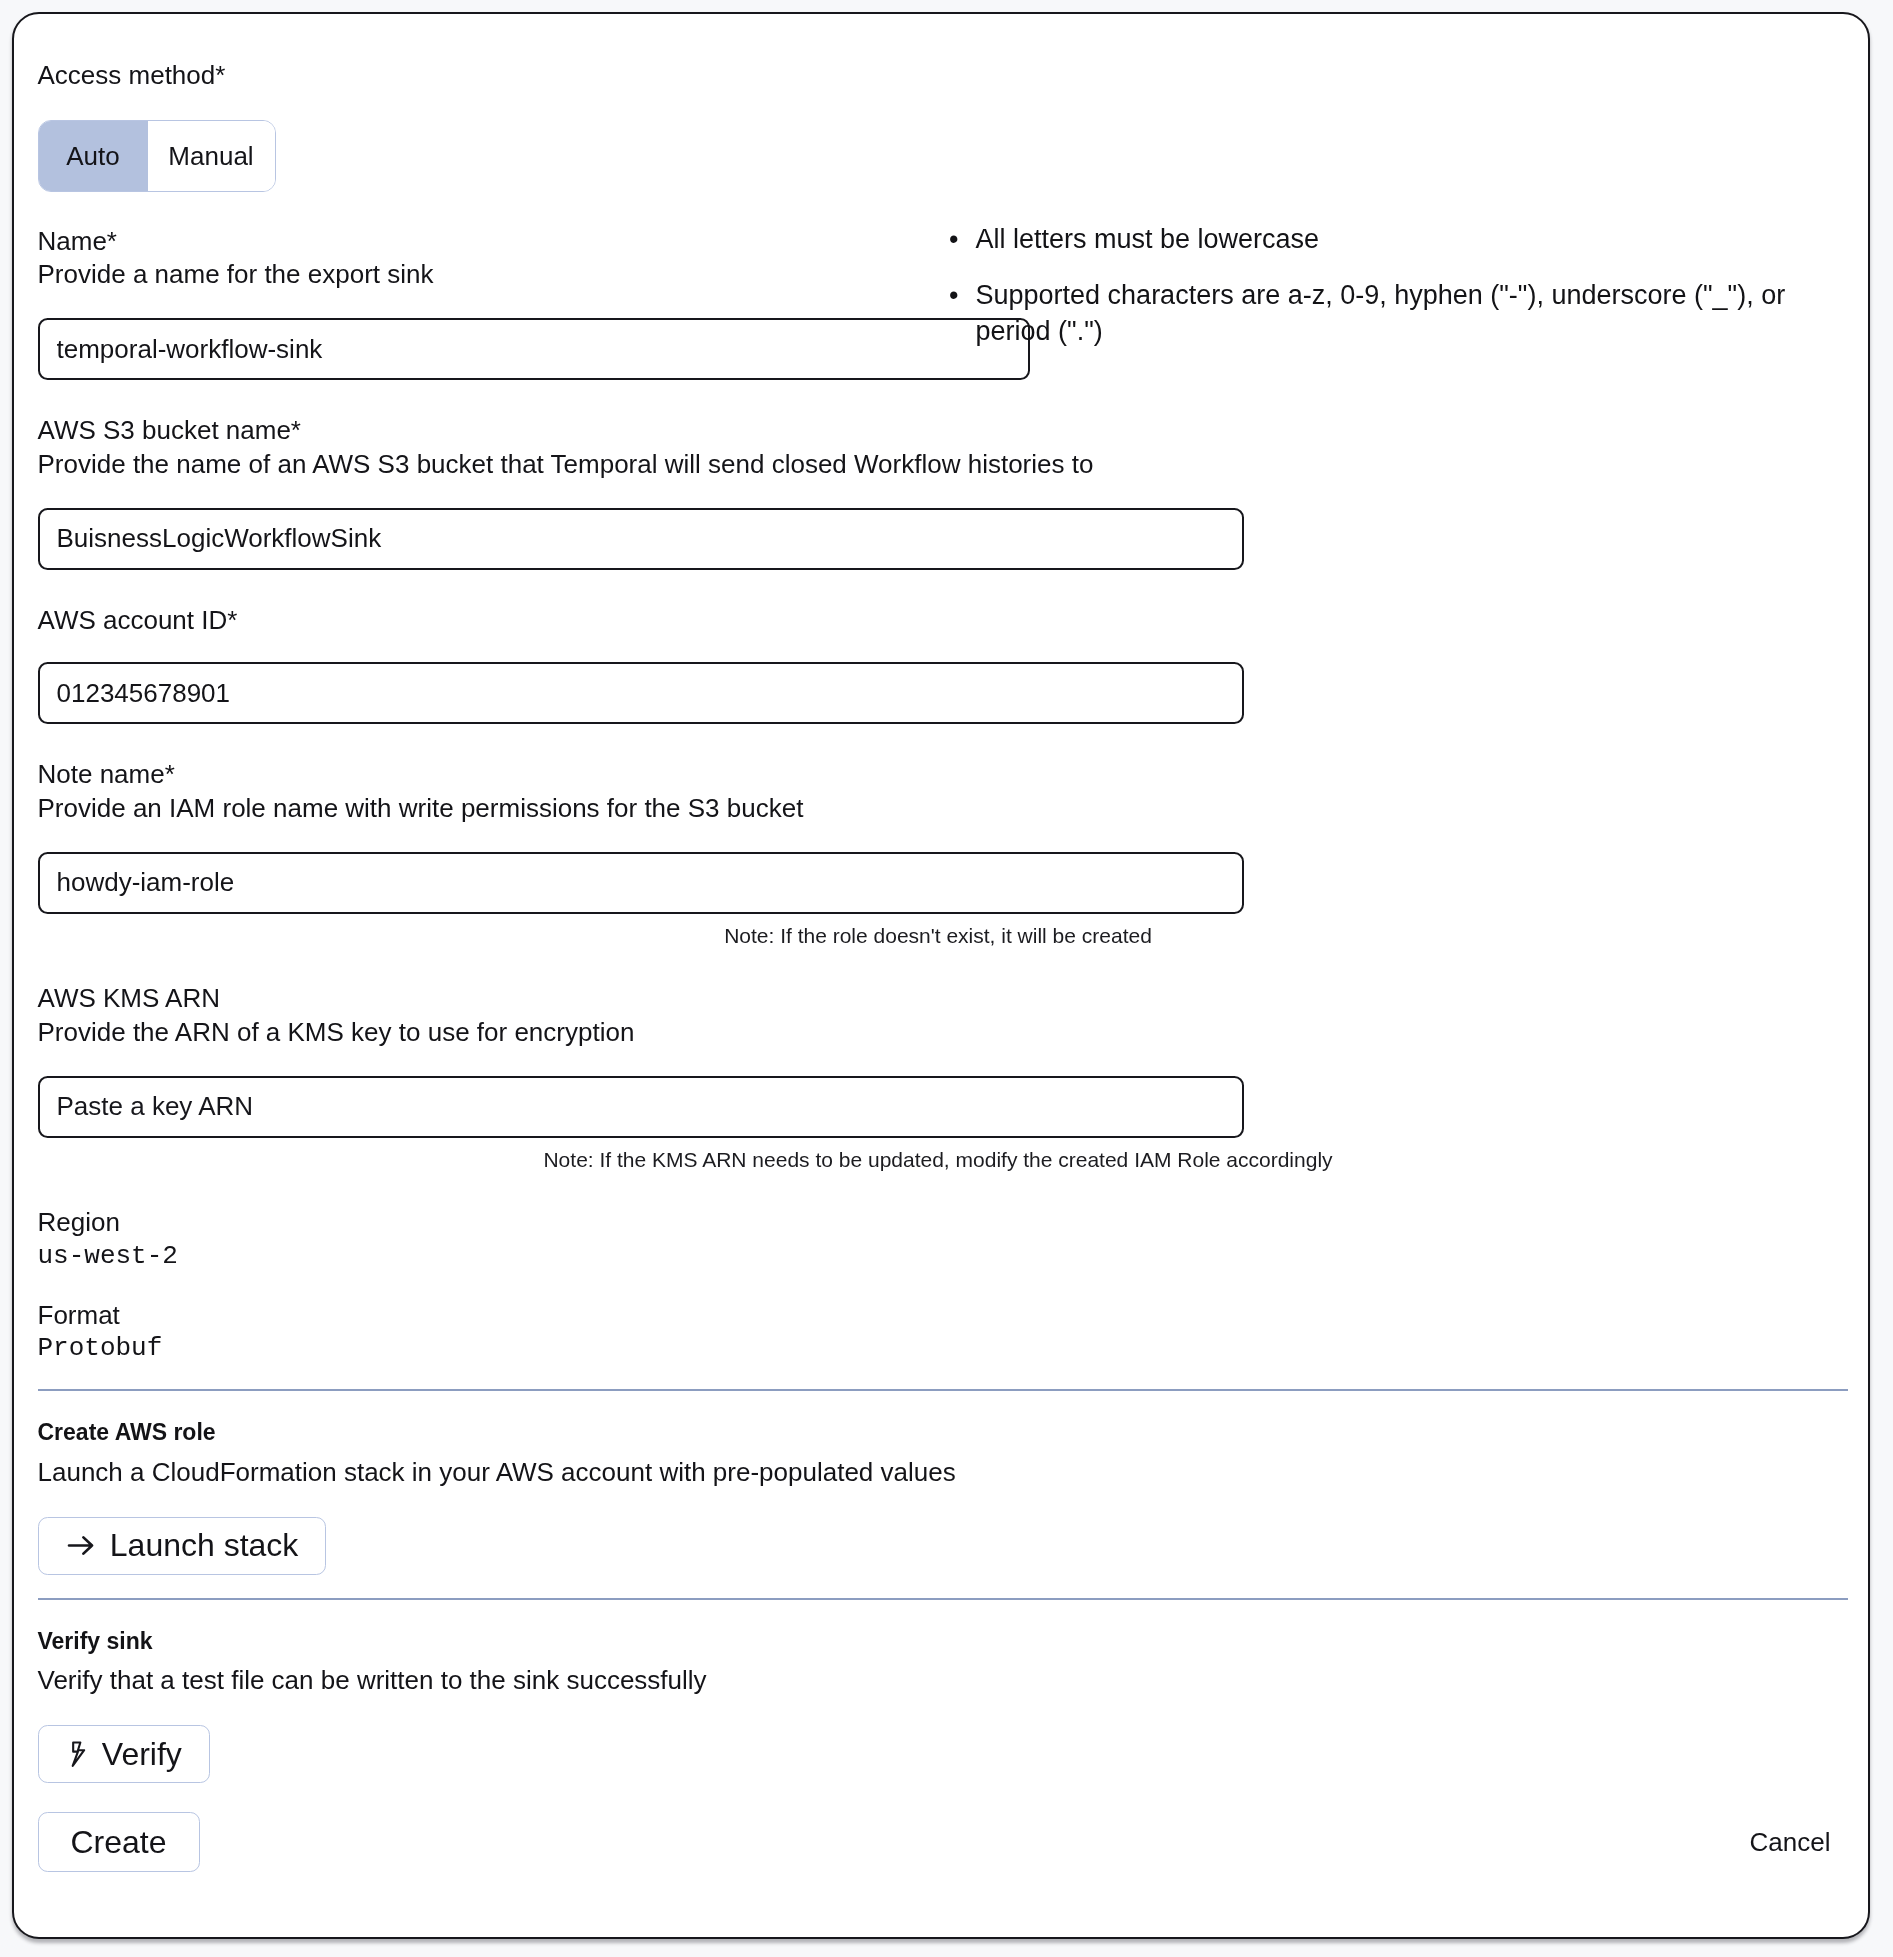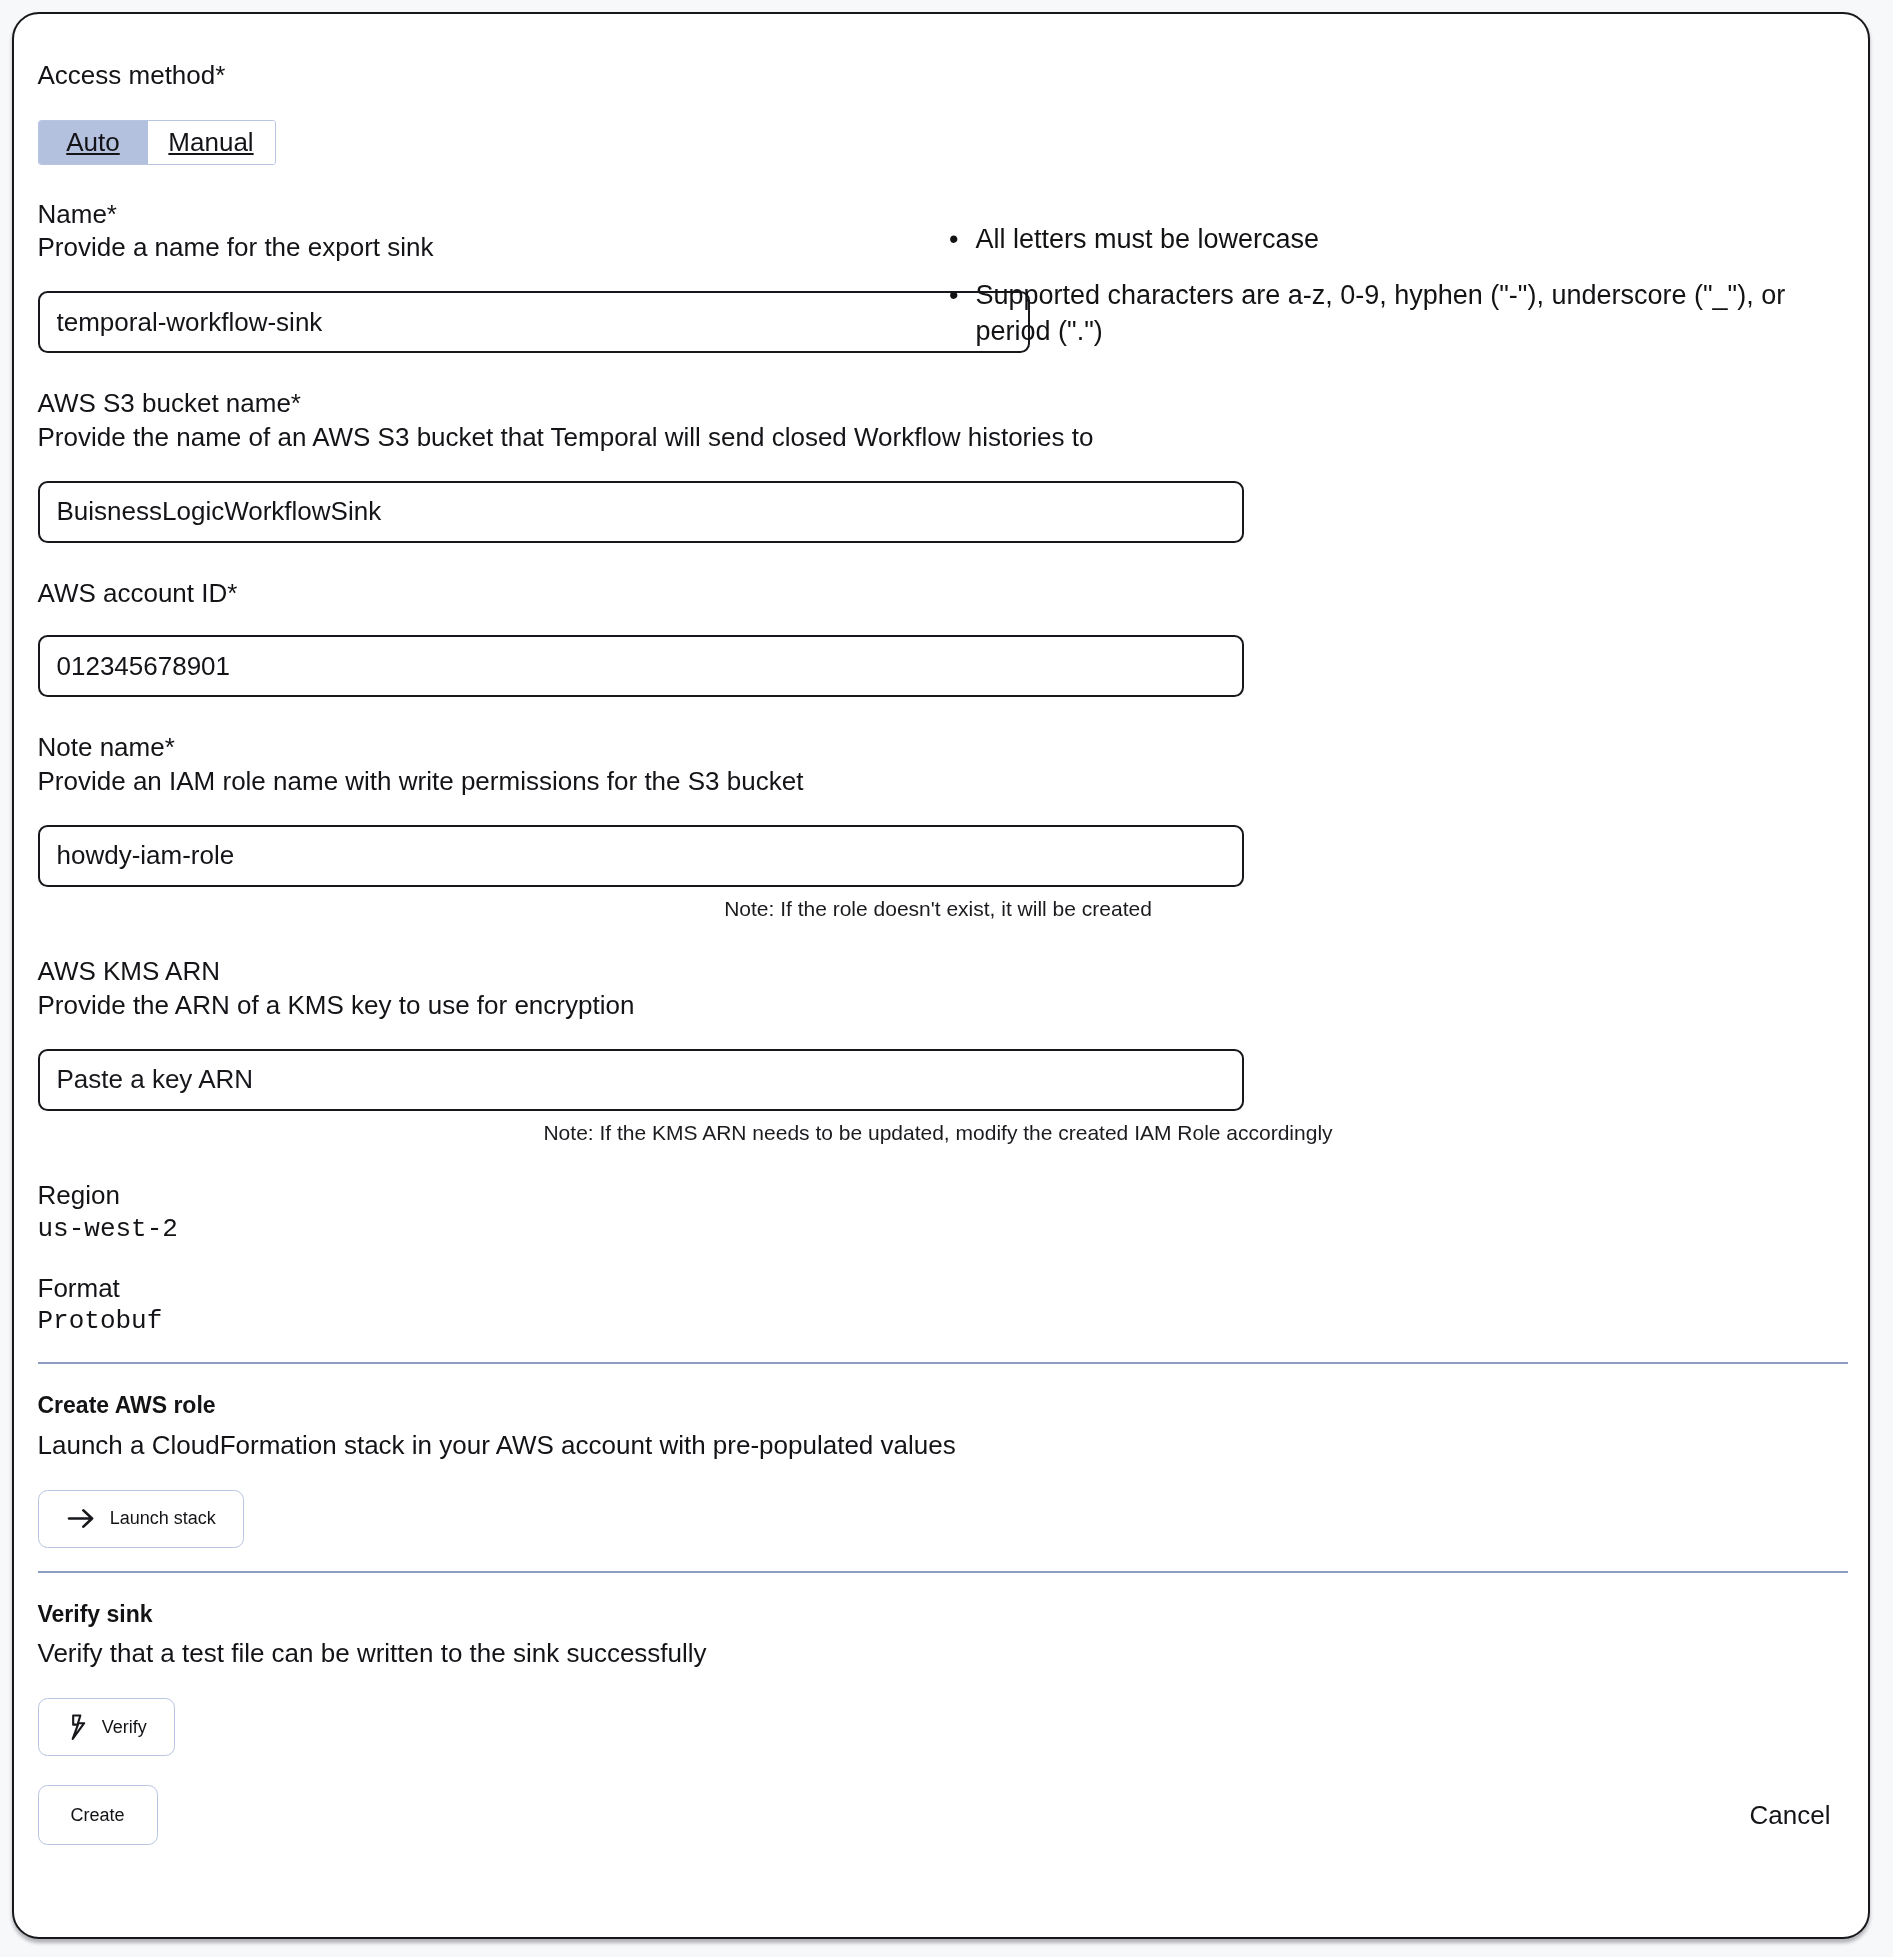--- a/index.html
+++ b/index.html
@@ -23,24 +23,23 @@
   }
   .field-label { font-size:26px; line-height:32.5px; color:#141418; }
   .desc       { font-size:26px; line-height:35px; color:#141418; }
   .note       { font-size:21px; line-height:25px; margin-top:9.6px; color:#1c1c20;text-align:center; }
 
   
   .toggle {
     margin-top:29px;
     display:inline-flex;
     border:1.9px solid #b8c5e2;
-    border-radius:3px;
+    border-radius:13px;
     overflow:hidden;
-    height:45px;
-    text-decoration:underline;
+    height:72px;
   }
   .seg {
     font-family:"Liberation Sans", sans-serif;
     font-size:26px;
     color:#141418;
     background:#ffffff;
     border:none;
     height:100%;
     display:inline-flex;
     align-items:center;
@@ -85,21 +84,21 @@
     margin-top:27px;
     display:inline-flex;
     align-items:center;
     gap:14.3px;
     height:58px;
     padding:0 27px;
     background:#ffffff;
     border:1.9px solid #b8c5e2;
     border-radius:9.6px;
     font-family:"Liberation Sans", sans-serif;
-    font-size:18px;
+    font-size:32px;
     color:#141418;
     cursor:pointer;
   }
   .btn .icon { display:inline-flex; align-items:center; }
 
   .footer-row {
     margin-top:29px;
     width:1810px;
     display:flex;
     align-items:center;

